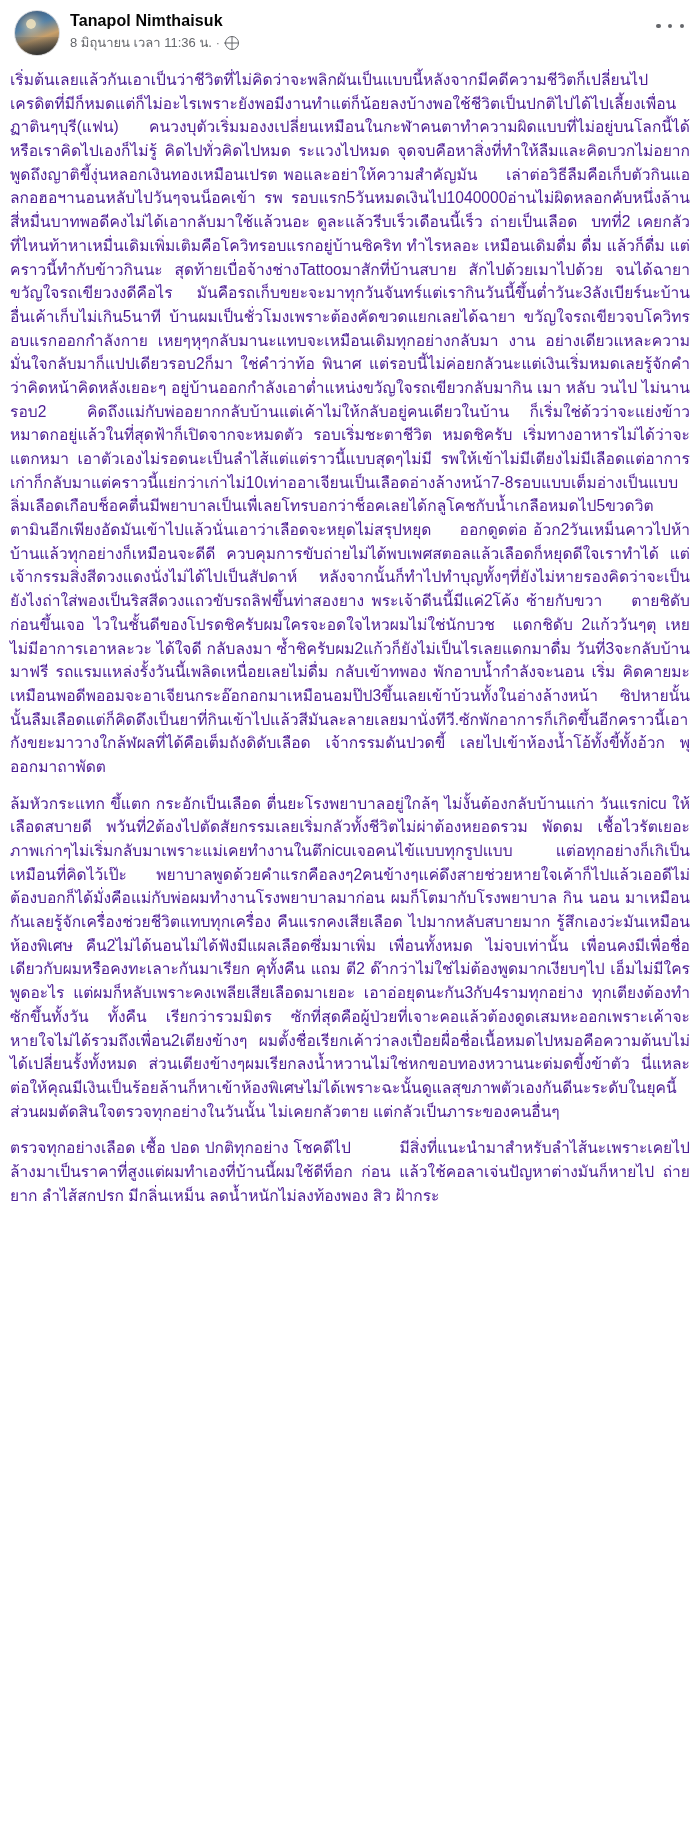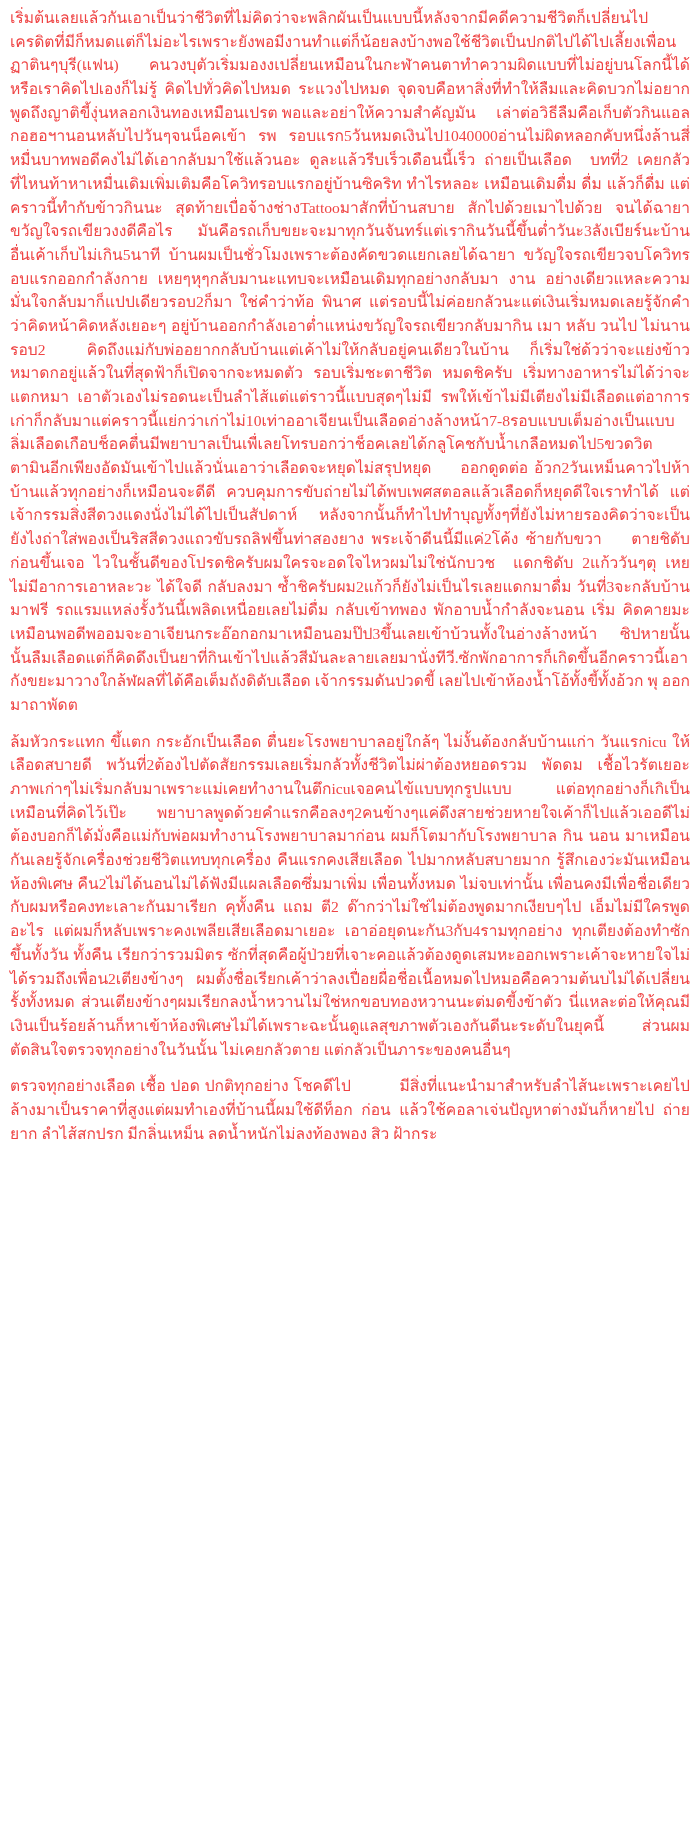--- a/index.html
+++ b/index.html
@@ -122,38 +122,53 @@
     display: block;
     width: 4.5px;
     height: 4.5px;
     border-radius: 50%;
     background: #65676b;
   }
   .post-body {
     padding: 6px 10px 14px 10px;
     font-size: 15.6px;
     line-height: 1.52;
-    color: #ef4444;
+    color: #4c1d95;
     text-align: justify;
     word-break: break-word;
-    font-family: Liberation Serif, serif;
   }
   .post-body p {
     margin: 0 0 13px 0;
     white-space: pre-wrap;
   }
   .post-body p:last-child {
     margin-bottom: 4px;
   }
 </style>
 </head>
 <body>
 
 <div class="post">
 
+  <div class="post-header">
+    <div class="avatar"></div>
+    <div class="header-text">
+      <div class="author-name">Tanapol Nimthaisuk</div>
+      <div class="meta-line">
+        <span>8 มิถุนายน เวลา 11:36 น.</span>
+        <span class="meta-sep">·</span>
+        <span class="globe-icon"></span>
+      </div>
+    </div>
+    <div class="menu-dots">
+      <span></span>
+      <span></span>
+      <span></span>
+    </div>
+  </div>
 
   <div class="post-body">
     <p>เริ่มต้นเลยแล้วกันเอาเป็นว่าชีวิตที่ไม่คิดว่าจะพลิกผันเป็นแบบนี้หลังจากมีคดีความชีวิตก็เปลี่ยนไปเครดิตที่มีก็หมดแต่ก็ไม่อะไรเพราะยังพอมีงานทำแต่ก็น้อยลงบ้างพอใช้ชีวิตเป็นปกติไปได้ไปเลี้ยงเพื่อนฏาตินๆบุรี(แฟน) คนวงบุตัวเริ่มมองงเปลี่ยนเหมือนในกะฬ่าคนตาทำความผิดแบบที่ไม่อยู่บนโลกนี้ได้ หรือเราคิดไปเองก็ไม่รู้ คิดไปทั่วคิดไปหมด ระแวงไปหมด จุดจบคือหาสิ่งที่ทำให้ลืมและคิดบวกไม่อยากพูดถึงญาติขี้งุ่นหลอกเงินทองเหมือนเปรต พอและอย่าให้ความสำคัญมัน     เล่าต่อวิธีลืมคือเก็บตัวกินแอลกอฮอฯานอนหลับไปวันๆจนน็อคเข้า รพ รอบแรก5วันหมดเงินไป1040000อ่านไม่ผิดหลอกคับหนึ่งล้านสี่หมื่นบาทพอดีคงไม่ได้เอากลับมาใช้แล้วนอะ ดูละแล้วรีบเร็วเดือนนี้เร็ว ถ่ายเป็นเลือด  บทที่2 เคยกลัวที่ไหนท้าหาเหมื่นเดิมเพิ่มเติมคือโควิทรอบแรกอยู่บ้านซิคริท ทำไรหลอะ เหมือนเดิมดื่ม ดื่ม แล้วก็ดื่ม แต่คราวนี้ทำกับข้าวกินนะ สุดท้ายเบื่อจ้างช่างTattooมาสักที่บ้านสบาย สักไปด้วยเมาไปด้วย จนได้ฉายา ขวัญใจรถเขียวงงดีคือไร     มันคือรถเก็บขยะจะมาทุกวันจันทร์แต่เรากินวันนี้ขึ้นต่ำวันะ3ลังเบียร์นะบ้านอื่นเค้าเก็บไม่เกิน5นาที บ้านผมเป็นชั่วโมงเพราะต้องคัดขวดแยกเลยได้ฉายา ขวัญใจรถเขียวจบโควิทรอบแรกออกกำลังกาย เหยๆหุๆกลับมานะแทบจะเหมือนเดิมทุกอย่างกลับมา งาน อย่างเดียวแหละความมั่นใจกลับมาก็แปปเดียวรอบ2ก็มา ใช่คำว่าท้อ พินาศ แต่รอบนี้ไม่ค่อยกลัวนะแต่เงินเริ่มหมดเลยรู้จักคำว่าคิดหน้าคิดหลังเยอะๆ อยู่บ้านออกกำลังเอาต่ำแหน่งขวัญใจรถเขียวกลับมากิน เมา หลับ วนไป ไม่นานรอบ2      คิดถึงแม่กับพ่ออยากกลับบ้านแต่เค้าไม่ให้กลับอยู่คนเดียวในบ้าน   ก็เริ่มใช่ด้วว่าจะแย่งข้าวหมาดกอยู่แล้วในที่สุดฟ้าก็เปิดจากจะหมดตัว รอบเริ่มชะตาชีวิต หมดชิครับ เริ่มทางอาหารไม่ได้ว่าจะแตกหมา เอาตัวเองไม่รอดนะเป็นลำไส้แต่แต่ราวนี้แบบสุดๆไม่มี รพให้เข้าไม่มีเตียงไม่มีเลือดแต่อาการเก่าก็กลับมาแต่คราวนี้แย่กว่าเก่าไม่10เท่าออาเจียนเป็นเลือดอ่างล้างหน้า7-8รอบแบบเต็มอ่างเป็นแบบลิ่มเลือดเกือบช็อคตื่นมีพยาบาลเป็นเพื่เลยโทรบอกว่าช็อคเลยได้กลูโคชกับน้ำเกลือหมดไป5ขวดวิตตามินอีกเพียงอัดมันเข้าไปแล้วนั่นเอาว่าเลือดจะหยุดไม่สรุปหยุด     ออกดูดต่อ อ้วก2วันเหม็นคาวไปห้าบ้านแล้วทุกอย่างก็เหมือนจะดีดี ควบคุมการขับถ่ายไม่ได้พบเพศสตอลแล้วเลือดก็หยุดดีใจเราทำได้ แต่เจ้ากรรมสิ่งสีดวงแดงนั่งไม่ได้ไปเป็นสัปดาห์   หลังจากนั้นก็ทำไปทำบุญทั้งๆที่ยังไม่หายรองคิดว่าจะเป็นยังไงถ่าใส่พองเป็นริสสีดวงแถวขับรถลิฟขึ้นท่าสองยาง พระเจ้าดีนนี้มีแค่2โค้ง ซ้ายกับขวา    ตายชิดับก่อนขึ้นเจอ ไวในชั้นดีของโปรดชิครับผมใครจะอดใจไหวผมไม่ใช่นักบวช  แดกชิดับ 2แก้ววันๆตุ เหย ไม่มีอาการเอาหละวะ ได้ใจดี กลับลงมา ซ้ำชิครับผม2แก้วก็ยังไม่เป็นไรเลยแดกมาดื่ม วันที่3จะกลับบ้านมาฟรี รถแรมแหล่งรั้งวันนี้เพลิดเหนื่อยเลยไม่ดื่ม กลับเข้าทพอง พักอาบน้ำกำลังจะนอน เริ่ม คิดคายมะเหมือนพอดีพออมจะอาเจียนกระอ๊อกอกมาเหมือนอมป๊ป3ขึ้นเลยเข้าบ้วนทั้งในอ่างล้างหน้า ซิปหายนั้นนั้นลืมเลือดแต่ก็คิดดึงเป็นยาที่กินเข้าไปแล้วสีมันละลายเลยมานั่งทีวี.ซักพักอาการก็เกิดขึ้นอีกคราวนี้เอากังขยะมาวางใกล้ฬผลที่ได้คือเต็มถังดิดับเลือด เจ้ากรรมดันปวดขี้ เลยไปเข้าห้องน้ำโอ้ทั้งขี้ทั้งอ้วก พุ ออกมาถาพัดต</p>
     <p>ล้มหัวกระแทก ขึ้แตก กระอักเป็นเลือด ตื่นยะโรงพยาบาลอยู่ใกล้ๆ ไม่งั้นต้องกลับบ้านแก่า วันแรกicu ให้เลือดสบายดี พวันที่2ต้องไปตัดสัยกรรมเลยเริ่มกลัวทั้งชีวิตไม่ผ่าต้องหยอดรวม พัดดม เชื้อไวรัตเยอะ ภาพเก่าๆไม่เริ่มกลับมาเพราะแม่เคยทำงานในตึกicuเจอคนไข้แบบทุกรูปแบบ แต่อทุกอย่างก็เกิเป็นเหมือนที่คิดไว้เป๊ะ พยาบาลพูดด้วยคำแรกคือลงๆ2คนข้างๆแค่ดึงสายช่วยหายใจเค้าก็ไปแล้วเออดีไม่ต้องบอกก็ได้มั่งคือแม่กับพ่อผมทำงานโรงพยาบาลมาก่อน ผมก็โตมากับโรงพยาบาล กิน นอน มาเหมือนกันเลยรู้จักเครื่องช่วยชีวิตแทบทุกเครื่อง คืนแรกคงเสียเลือด ไปมากหลับสบายมาก รู้สึกเองว่ะมันเหมือนห้องพิเศษ คืน2ไม่ได้นอนไม่ได้ฟังมีแผลเลือดซึ่มมาเพิ่ม เพื่อนทั้งหมด ไม่จบเท่านั้น เพื่อนคงมีเพื่อชื่อเดียวกับผมหรือคงทะเลาะกันมาเรียก คุทั้งคืน แถม ตี2 ด๊ากว่าไม่ใช่ไม่ต้องพูดมากเงียบๆไป เอ็มไม่มีใครพูดอะไร แต่ผมก็หลับเพราะคงเพลียเสียเลือดมาเยอะ เอาอ่อยุดนะกัน3กับ4รามทุกอย่าง ทุกเตียงต้องทำซักขึ้นทั้งวัน ทั้งคืน เรียกว่ารวมมิตร ซักที่สุดคือผู้ป่วยที่เจาะคอแล้วต้องดูดเสมหะออกเพราะเค้าจะหายใจไม่ได้รวมถึงเพื่อน2เตียงข้างๆ ผมตั้งชื่อเรียกเค้าว่าลงเปื่อยผื่อชื่อเนื้อหมดไปหมอคือความต้นบไม่ได้เปลี่ยนรั้งทั้งหมด ส่วนเตียงข้างๆผมเรียกลงน้ำหวานไม่ใช่หกขอบทองหวานนะต่มดขี้งข้าตัว นี่แหละต่อให้คุณมีเงินเป็นร้อยล้านก็หาเข้าห้องพิเศษไม่ได้เพราะฉะนั้นดูแลสุขภาพตัวเองกันดีนะระดับในยุคนี้ ส่วนผมตัดสินใจตรวจทุกอย่างในวันนั้น ไม่เคยกลัวตาย แต่กลัวเป็นภาระของคนอื่นๆ</p>
     <p>ตรวจทุกอย่างเลือด เชื้อ ปอด ปกติทุกอย่าง โชคดีไป          มีสิ่งที่แนะนำมาสำหรับลำไส้นะเพราะเคยไปล้างมาเป็นราคาที่สูงแต่ผมทำเองที่บ้านนี้ผมใช้ดีท็อก ก่อน แล้วใช้คอลาเจ่นปัญหาต่างมันก็หายไป ถ่ายยาก ลำไส้สกปรก มีกลิ่นเหม็น ลดน้ำหนักไม่ลงท้องพอง สิว ฝ้ากระ</p>
   </div>
 
 </div>
 
 </body></html>

